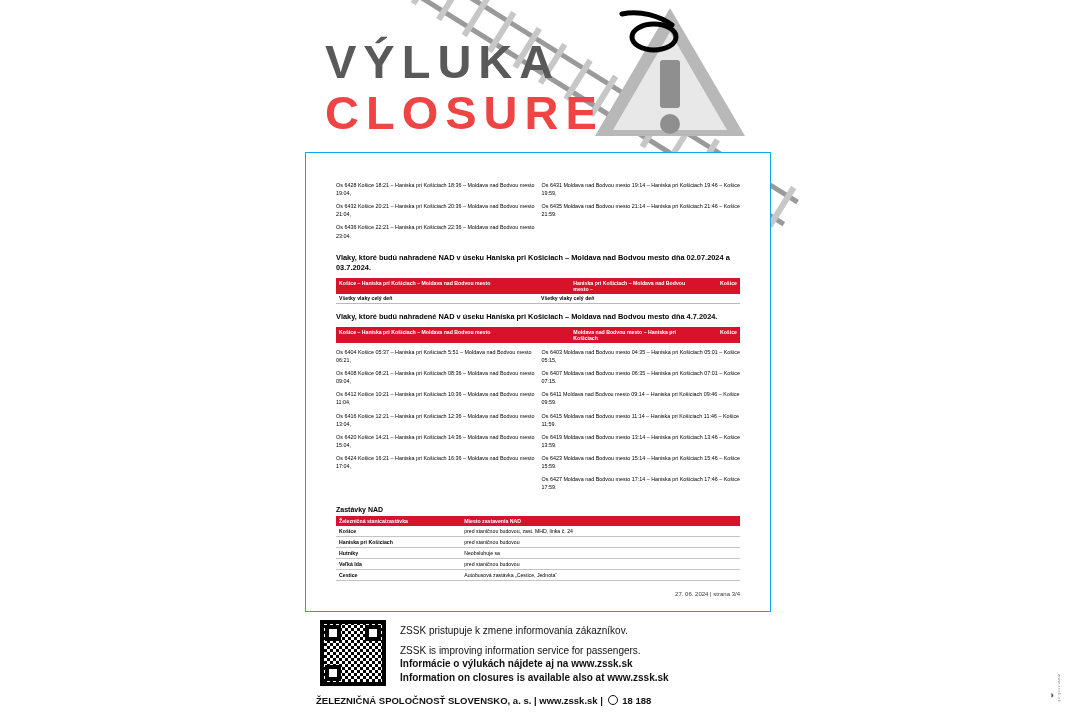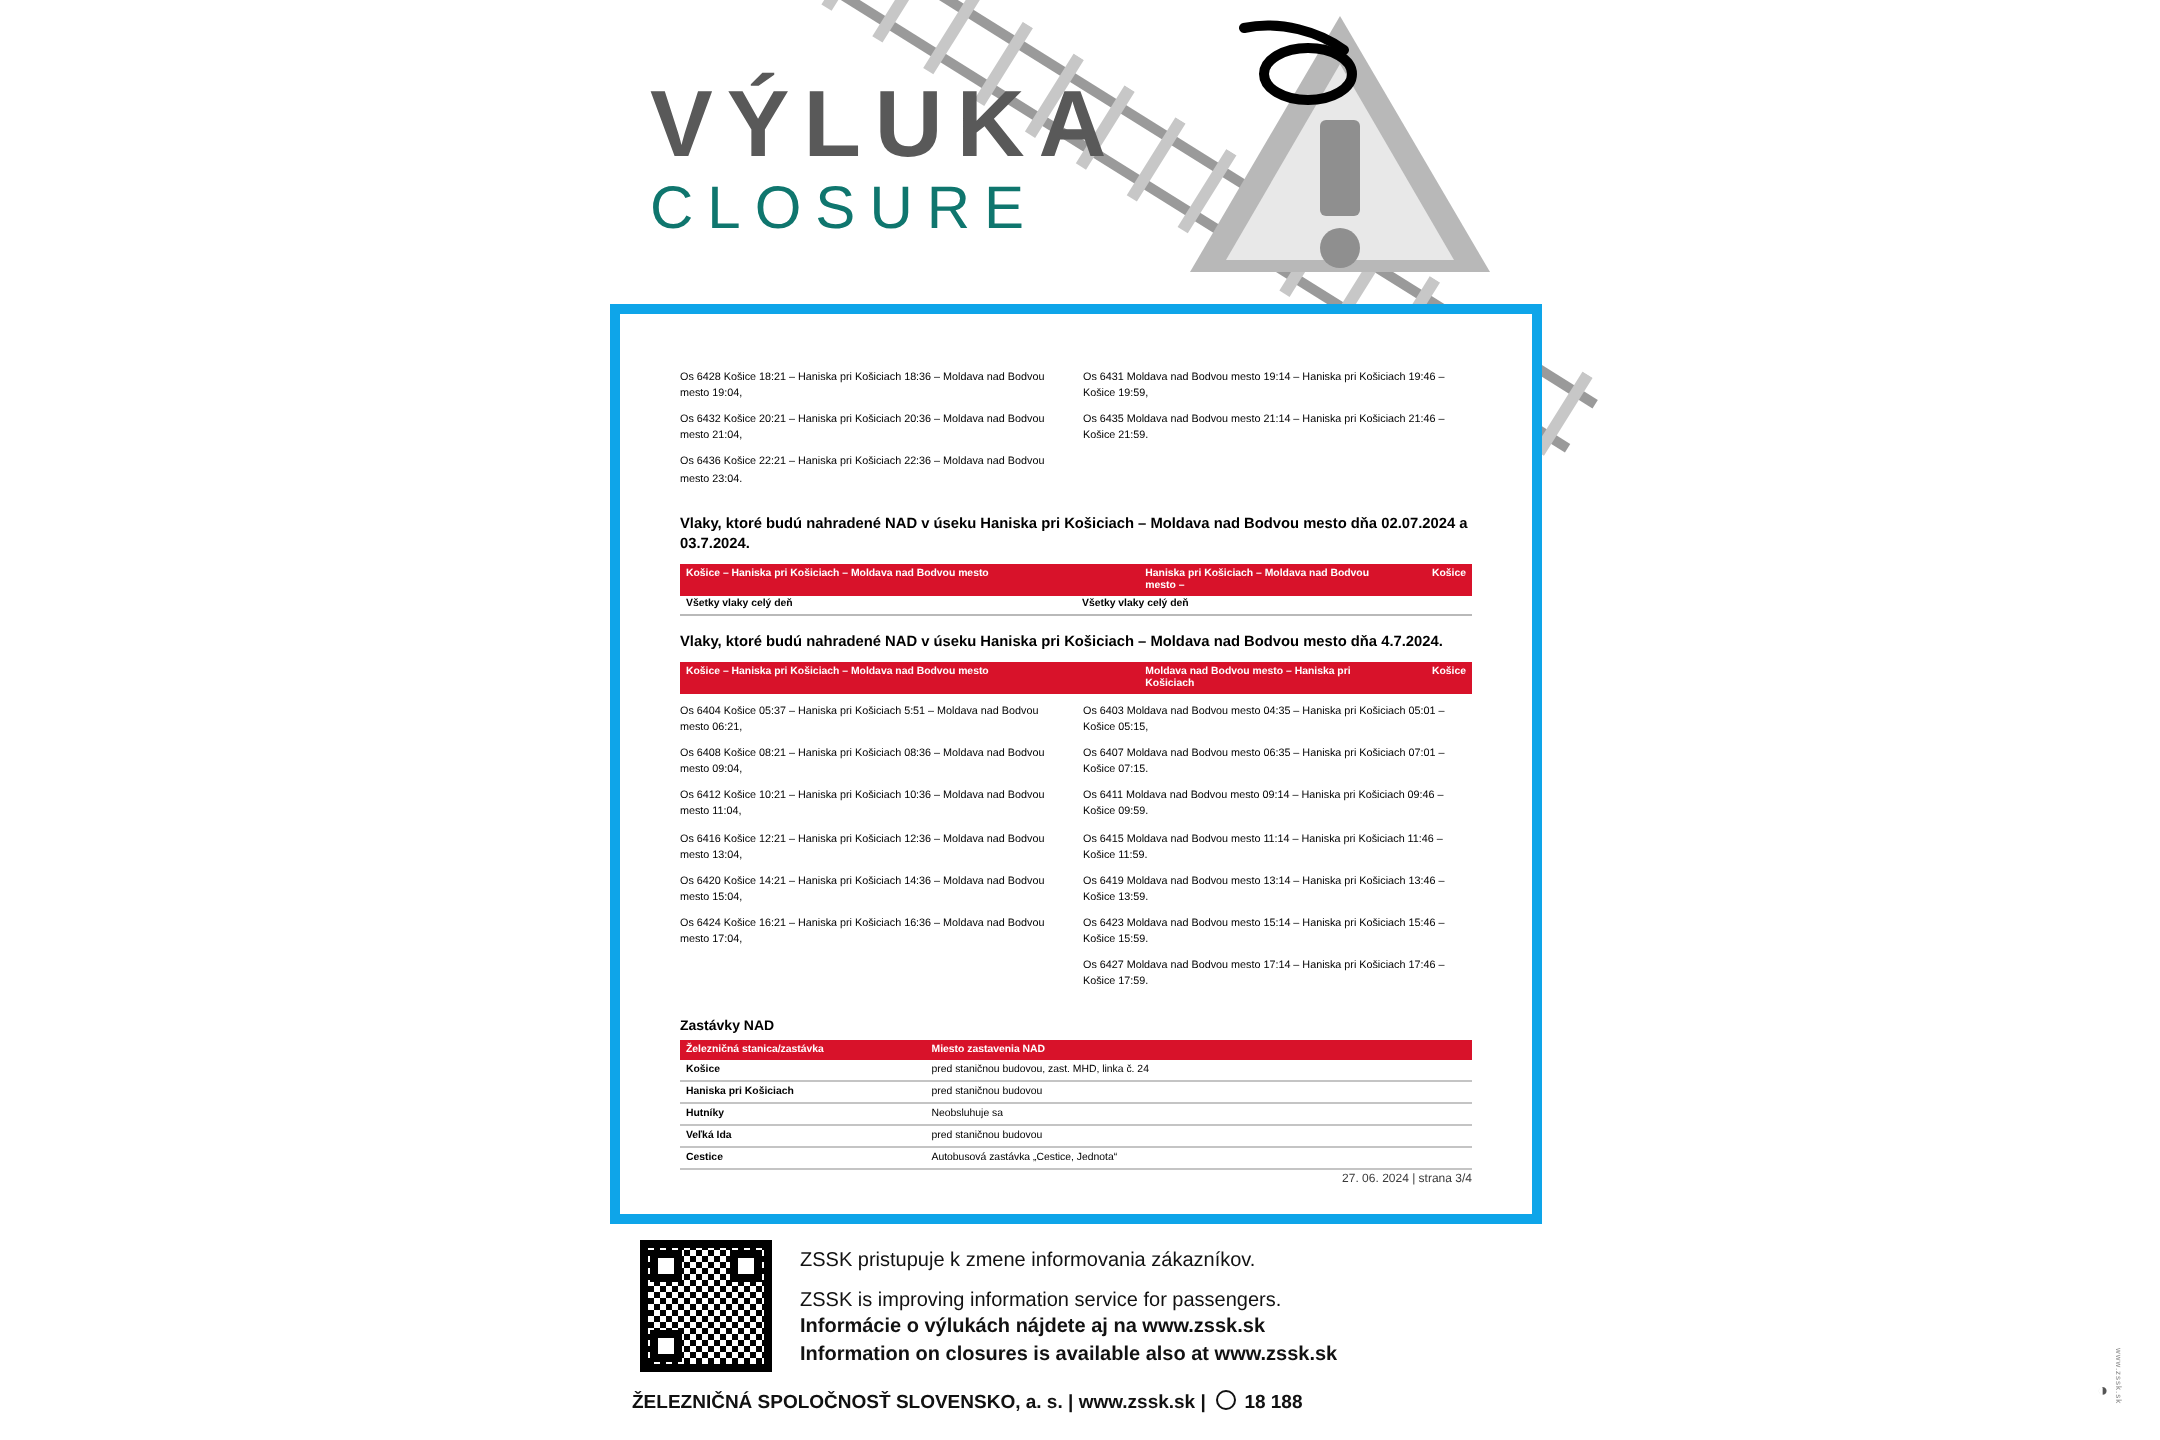--- a/index.html
+++ b/index.html
@@ -106,36 +106,36 @@
     top: 40px;
     line-height: 0.95;
   }
   .hero-title .l1 {
     font-size: 47px;
     font-weight: bold;
     letter-spacing: 7px;
     color: #595959;
   }
   .hero-title .l2 {
-    font-size: 30px;
-    font-weight: normal;
+    font-size: 47px;
+    font-weight: bold;
     letter-spacing: 7px;
-    color: #0f766e;
+    color: #ef4444;
     margin-top: 6px;
   }
 
   
   .sheet {
     position: absolute;
     left: 305px;
     top: 152px;
     width: 466px;
     height: 460px;
     background: #fff;
-    border: 5px solid #0ea5e9;
+    border: 1px solid #0ea5e9;
     box-sizing: border-box;
     padding: 28px 30px 10px 30px;
   }
 
   .two-col {
     display: flex;
     gap: 7px;
   }
   .col { width: 50%; }
 

